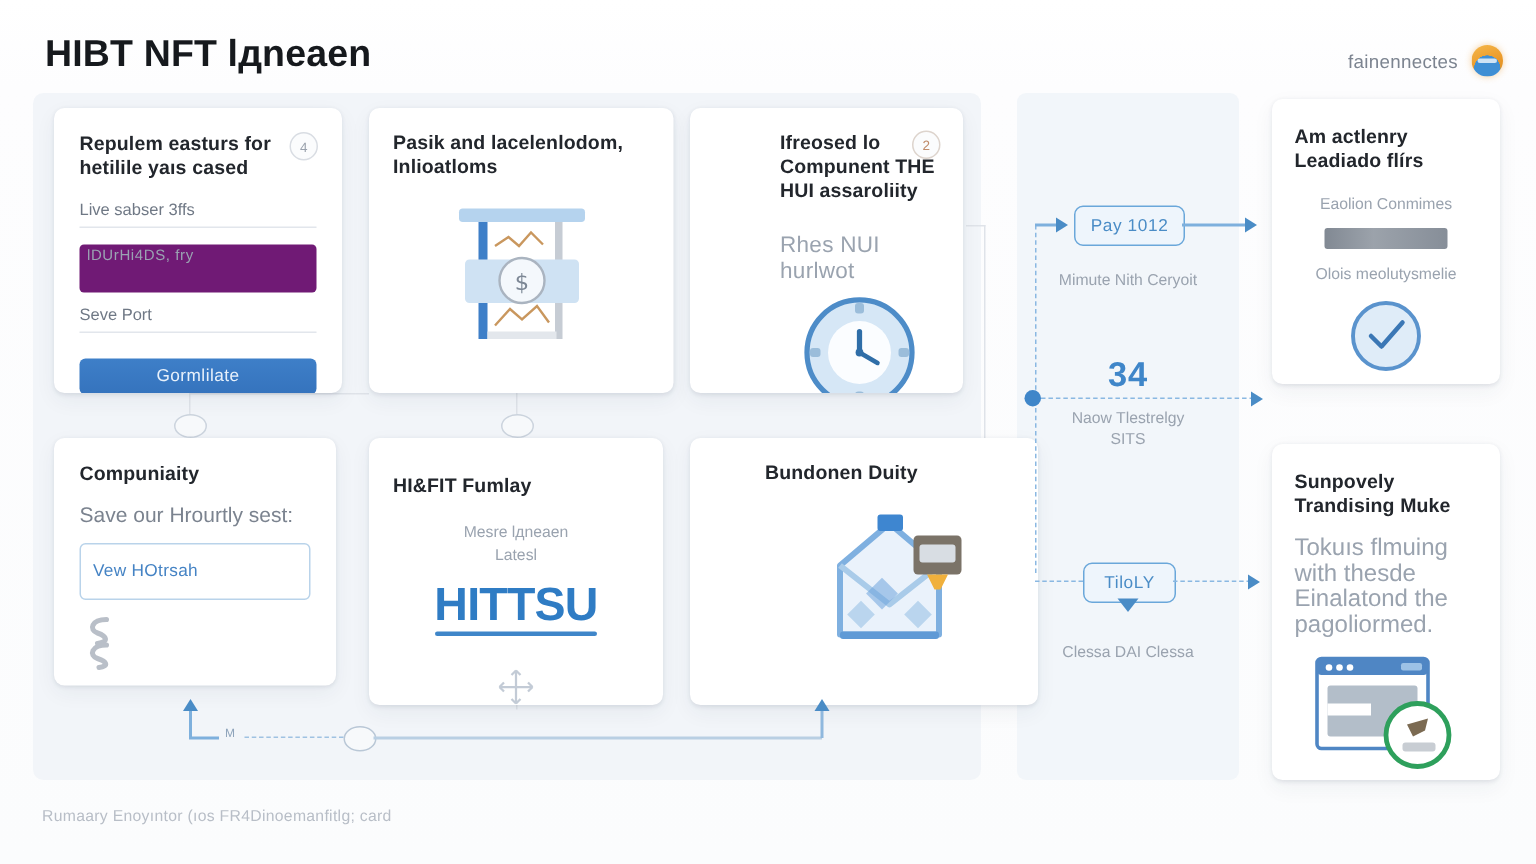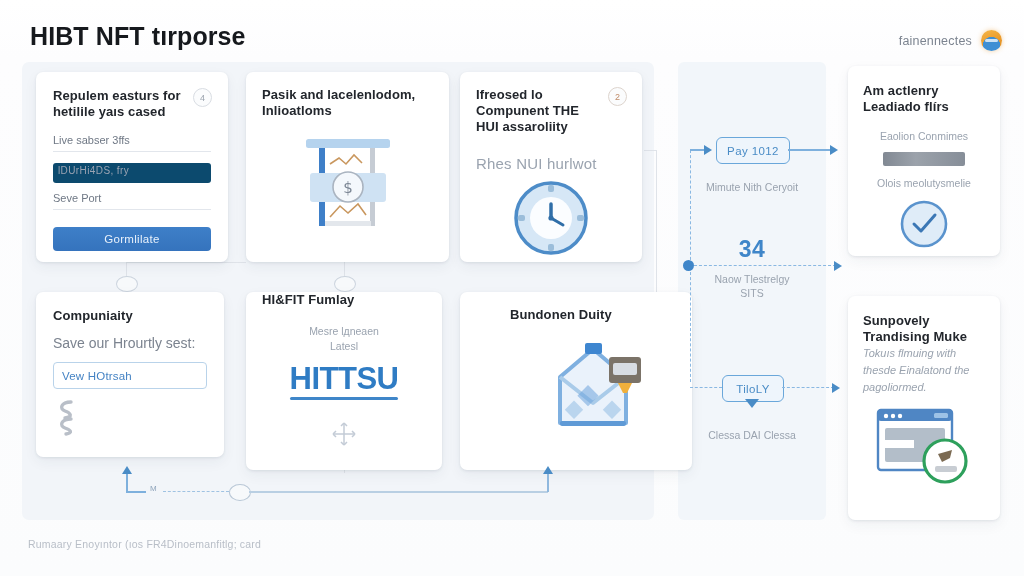--- a/index.html
+++ b/index.html
@@ -118,23 +118,23 @@
     color: #6f7885;
     margin-top: 14px;
   }
   .field-underline {
     margin-top: 5px;
     height: 1px;
     background: #e2e6ec;
   }
   .field-filled {
     margin-top: 11px;
-    height: 20px;
+    height: 32px;
     border-radius: 3px;
-    background: #0c4a6e;
+    background: #701a75;
     position: relative;
     overflow: hidden;
   }
   .field-filled .ghosttext {
     position: absolute;
     left: 5px; top: 2px;
     font-size: 10px;
     color: #9aa3b2;
     letter-spacing: 0.4px;
     filter: blur(0.5px);
@@ -156,50 +156,50 @@
     font-family: "Liberation Sans", sans-serif;
     cursor: pointer;
   }
 
   
   #card-illus { left: 246px; top: 72px; width: 203px; height: 190px; }
   #card-illus .inner { padding: 15px 16px 0 16px; }
 
   
   #card-clock { left: 460px; top: 72px; width: 182px; height: 190px; }
-  #card-clock .inner { padding: 15px 16px 0 16px; }
+  #card-clock .inner { padding: 15px 16px 0 16px; margin-left: 44px; }
   .sub-center {
     text-align: left;
     font-size: 15px;
     color: #9aa3af;
     margin-top: 20px;
     letter-spacing: 0.2px;
   }
 
   
   #card-community { left: 36px; top: 292px; width: 188px; height: 165px; }
   #card-community .inner { padding: 16px 17px 0 17px; }
   .text-input {
     margin-top: 11px;
-    height: 27px;
+    height: 38px;
     border: 1px solid #b9d3ea;
     border-radius: 4px;
     background: #ffffff;
     display: flex;
     align-items: center;
     padding-left: 8px;
     font-size: 11.5px;
     color: #4583c4;
     letter-spacing: 0.2px;
     box-sizing: border-box;
   }
 
   
   #card-brand { left: 246px; top: 292px; width: 196px; height: 178px; }
-  #card-brand .inner { padding: 0 16px 0 16px; }
+  #card-brand .inner { padding: 24px 16px 0 16px; }
   .brand-sub {
     text-align: center;
     font-size: 10.5px;
     color: #9aa3af;
     line-height: 15px;
     margin-top: 16px;
   }
   .brand-word {
     text-align: center;
     margin-top: 7px;
@@ -235,24 +235,24 @@
   }
   .right-sub.centered { text-align: center; }
   .grey-bar {
     margin: 8px auto 0 auto;
     width: 82px; height: 14px;
     border-radius: 2px;
     background: linear-gradient(90deg, #6b7480 0%, #8a929c 40%, #717a86 100%);
     opacity: .85;
   }
   .body-paragraph {
-    font-size: 11px;
+    font-size: 16px;
     color: #9aa3af;
     line-height: 17px;
-    font-style: italic;
+    margin-top: 12px;
   }
 
   
   .pill {
     position: absolute;
     border: 1.4px solid #6aa7da;
     border-radius: 6px;
     background: #eef5fc;
     color: #4a8cc6;
     font-size: 11.5px;
@@ -343,21 +343,21 @@
     color: #b8bec7;
     letter-spacing: 0.2px;
   }
 </style>
 </head>
 <body>
 
 <div id="root">
 
   <div class="header">
-    <div class="app-title">HIBT NFT tırporse</div>
+    <div class="app-title">HIBT NFT lдneaen</div>
     <div class="header-right">
       <span class="header-user">fainennectes</span>
       <span class="header-avatar"></span>
     </div>
   </div>
 
   <div class="left-panel"></div>
   <div class="mid-panel"></div>
 
   <div class="g-line" style="left:126px; top:262px; width:1.3px; height:20px;"></div>

